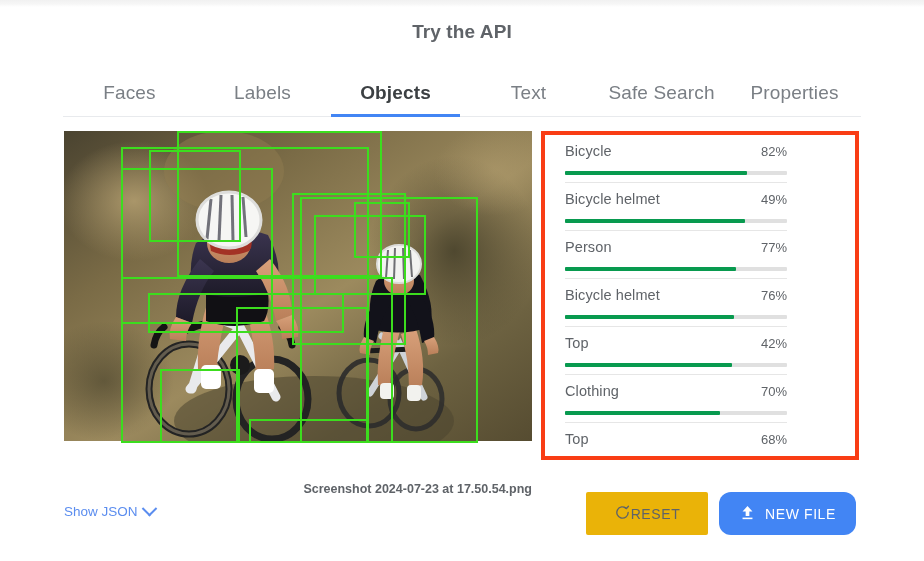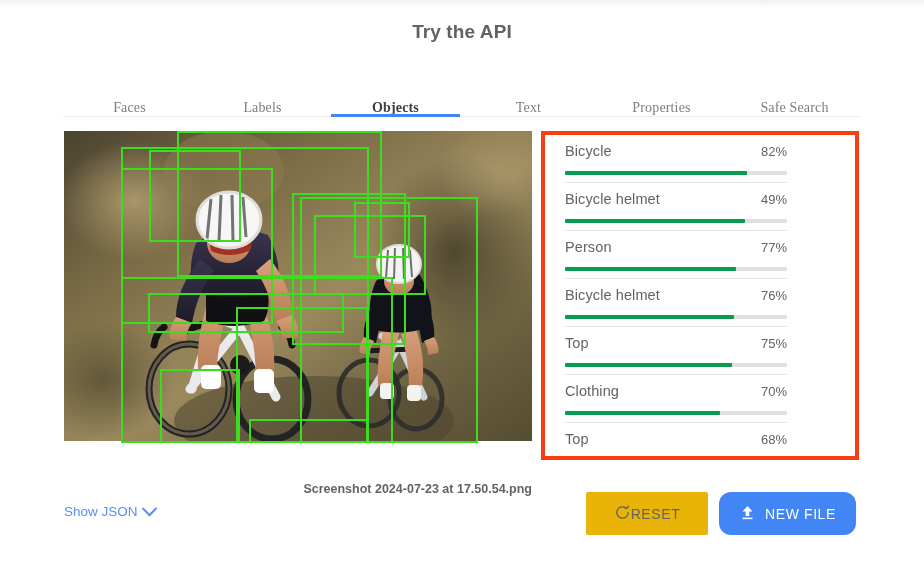--- a/index.html
+++ b/index.html
@@ -48,29 +48,28 @@
     top: 68px;
     left: 63px;
     width: 798px;
     height: 41px;
     display: flex;
     border-bottom: 1px solid #e8eaed;
   }
   .tab {
     flex: 1 1 0;
     display: flex;
-    align-items: flex-end;
+    align-items: flex-start;
     justify-content: center;
     padding-top: 7px;
-    font-size: 14px;
+    font-size: 19px;
     color: #7a7f85;
     position: relative;
     cursor: pointer;
     letter-spacing: .15px;
-    font-family: Liberation Serif, serif;
   }
   .tab.active {
     color: #3c4043;
     font-weight: bold;
   }
   .tab.active:after {
     content: "";
     position: absolute;
     left: 2px; right: 2px;
     bottom: -1px;
@@ -241,24 +240,24 @@
       <div class="tab">
         <span>Labels</span>
       </div>
       <div class="tab active">
         <span>Objects</span>
       </div>
       <div class="tab">
         <span>Text</span>
       </div>
       <div class="tab">
+        <span>Safe Search</span>
+      </div>
+      <div class="tab">
         <span>Properties</span>
-      </div>
-      <div class="tab">
-        <span>Safe Search</span>
       </div>
     </div>
 
   <div class="image-wrap">
     <div class="photo">
       <svg width="468" height="310" viewBox="0 0 468 310">
         <defs>
           <linearGradient id="bg" x1="0" y1="0" x2="1" y2="1">
             <stop offset="0%" stop-color="#4a4330"></stop>
             <stop offset="28%" stop-color="#7a6b46"></stop>
@@ -414,21 +413,21 @@
           <span class="res-label">Bicycle helmet</span>
           <span class="res-pct">76%</span>
         </div>
         <div class="res-track" style="background: rgb(224, 224, 224);">
           <div class="res-fill" style="width: 76%; background: rgb(8, 154, 79);"></div>
         </div>
       </div>
       <div class="res-row">
         <div class="res-head">
           <span class="res-label">Top</span>
-          <span class="res-pct">75%</span>
+          <span class="res-pct">42%</span>
         </div>
         <div class="res-track" style="background: rgb(224, 224, 224);">
           <div class="res-fill" style="width: 75%; background: rgb(8, 154, 79);"></div>
         </div>
       </div>
       <div class="res-row">
         <div class="res-head">
           <span class="res-label">Clothing</span>
           <span class="res-pct">70%</span>
         </div>

